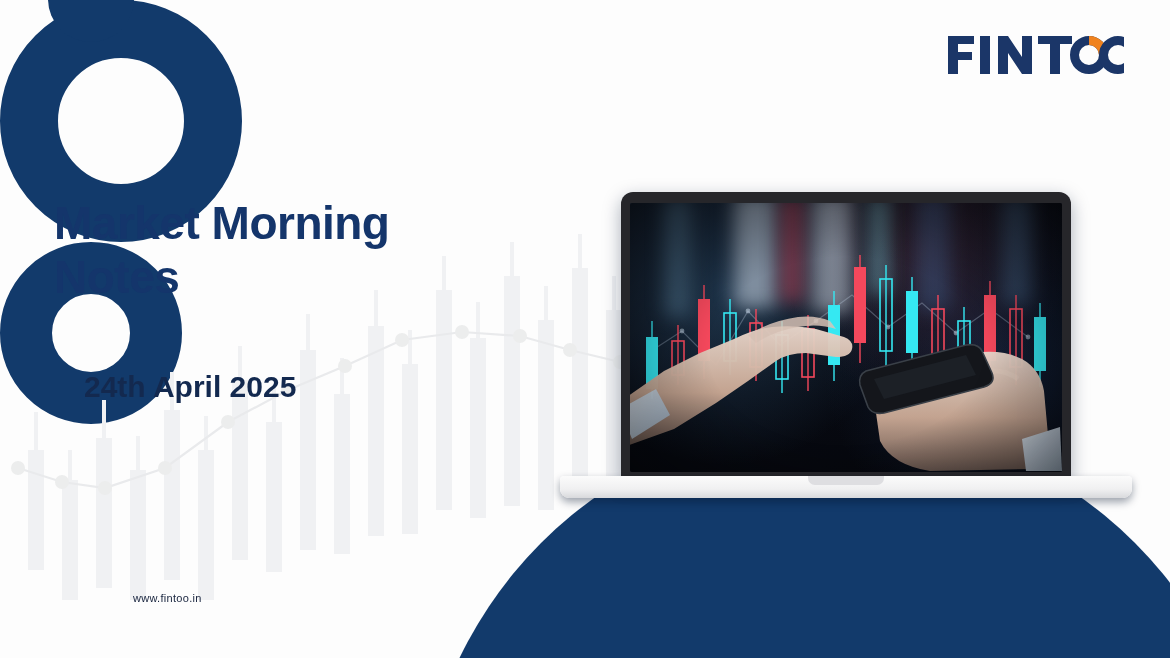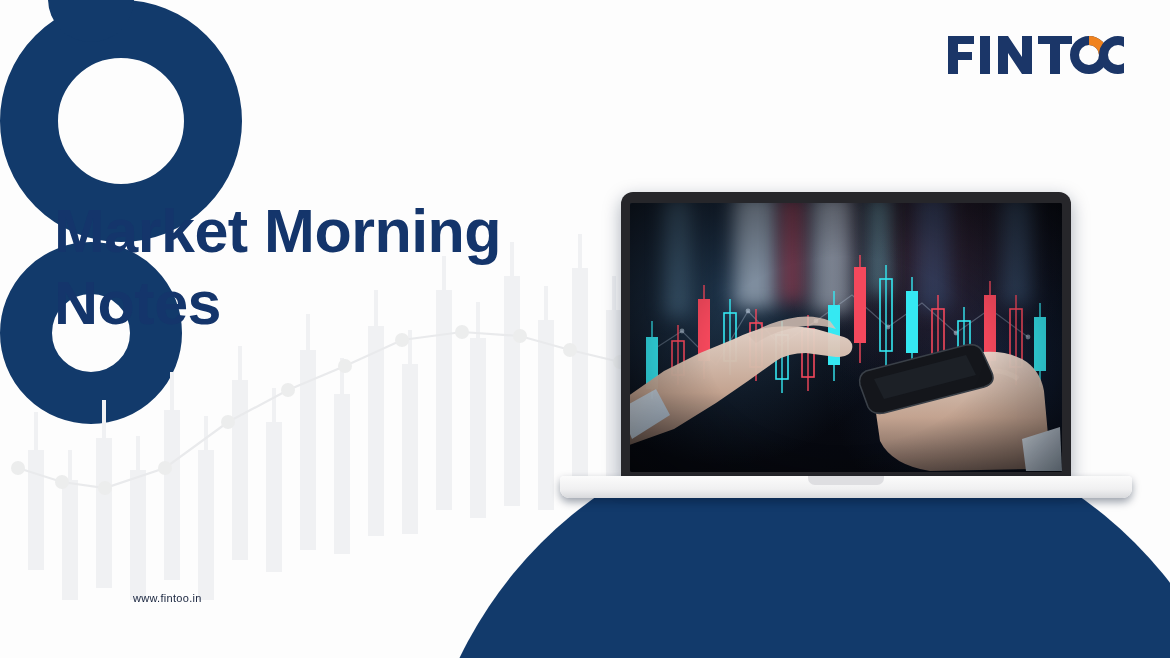--- a/index.html
+++ b/index.html
@@ -69,21 +69,21 @@
     border-radius: 50%;
     background: #123a6b;
   }
 
   
   .headline {
     position: absolute;
     left: 54px;
     top: 196px;
     width: 520px;
-    font-size: 61px;
+    font-size: 46px;
     line-height: 1.18;
     font-weight: bold;
     color: #14356b;
     letter-spacing: -0.5px;
     white-space: pre-line;
   }
   .subdate {
     position: absolute;
     left: 84px;
     top: 370px;
@@ -262,20 +262,21 @@
         <path d="M143 10.5 A14.5 14.5 0 0 1 157.5 25" fill="none" stroke="#f0821e" stroke-width="9"></path>
       </g>
 
       <circle cx="172" cy="25" r="14.5" fill="none" stroke="#1b3668" stroke-width="9"></circle>
     </svg>
   </div>
 
   <div class="headline">Market Morning
 Notes</div>
 
+  <div class="subdate">24th April 2025</div>
 
   <div class="website">www.fintoo.in</div>
 
   <div class="laptop">
     <div class="laptop-lid">
       <div class="laptop-screen">
         <div class="scr">
           <div class="scr-bg"></div>
 
           <div class="scr-blur-col" style="left:34px;  top:-6px; width:26px;  height:120px; background:rgba(120,170,200,0.35);"></div>

